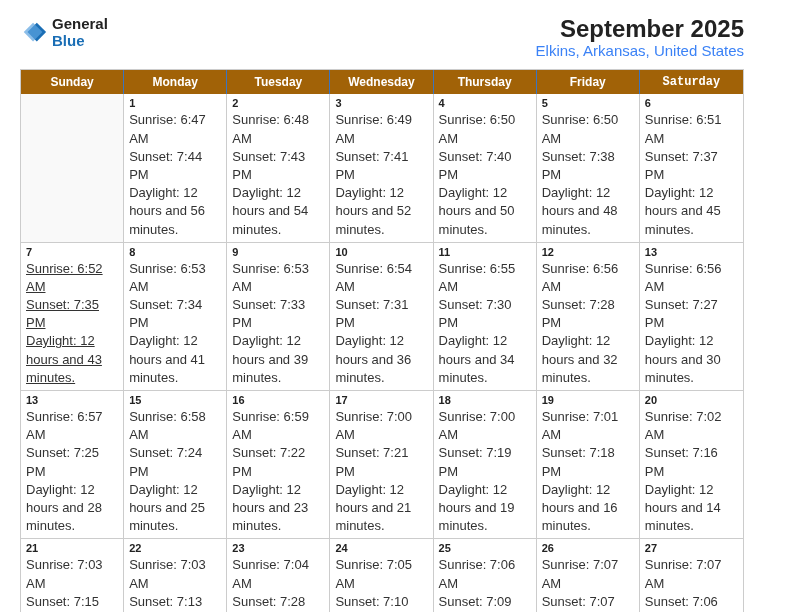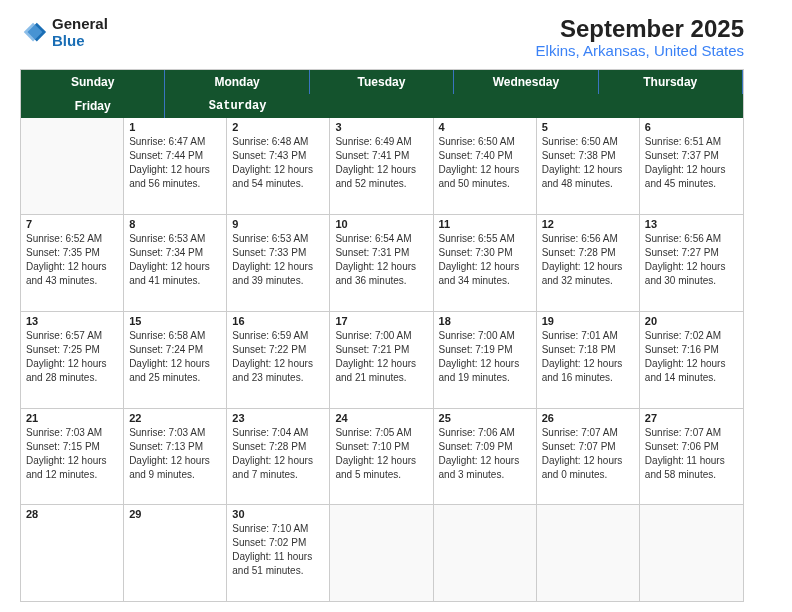--- a/index.html
+++ b/index.html
@@ -57,22 +57,22 @@
       color: #3b82f6;
     }
     .calendar {
       flex: 1;
       display: flex;
       flex-direction: column;
       border: 1px solid #ccc;
     }
     .cal-header-row {
       display: grid;
-      grid-template-columns: repeat(5, 1fr);
-      background: #14532d;
+      grid-template-columns: repeat(7, 1fr);
+      background: #a16207;
     }
     .cal-header-cell {
       color: #fff;
       font-size: 12px;
       font-weight: bold;
       padding: 5px 6px;
       text-align: center;
       border-right: 1px solid #3a74c0;
     }
     .cal-header-cell:last-child { border-right: none; font-family: Liberation Mono, monospace; }
@@ -99,21 +99,21 @@
     }
     .cal-cell:last-child { border-right: none; }
     .cal-cell.empty { background: #f9f9f9; }
     .day-num {
       font-size: 11px;
       font-weight: bold;
       color: #222;
       margin-bottom: 2px;
     }
     .day-info {
-      font-size: 10px;
+      font-size: 13px;
       color: #333;
       line-height: 1.4;
     }
   </style>
 </head>
 <body>
 
 <div class="page">
   <div class="header">
     <div class="logo">
@@ -178,21 +178,21 @@
           <div class="cal-cell">
             <div class="day-num">6</div>
             <div class="day-info" style="white-space: pre-line;">Sunrise: 6:51 AM
 Sunset: 7:37 PM
 Daylight: 12 hours and 45 minutes.</div>
           </div>
         </div>
         <div class="cal-row">
           <div class="cal-cell">
             <div class="day-num">7</div>
-            <div class="day-info" style="white-space: pre-line;">Sunrise: 6:52 AM
+            <div class="day-info" style="white-space: pre-line; text-decoration: underline;">Sunrise: 6:52 AM
 Sunset: 7:35 PM
 Daylight: 12 hours and 43 minutes.</div>
           </div>
           <div class="cal-cell">
             <div class="day-num">8</div>
             <div class="day-info" style="white-space: pre-line;">Sunrise: 6:53 AM
 Sunset: 7:34 PM
 Daylight: 12 hours and 41 minutes.</div>
           </div>
           <div class="cal-cell">

